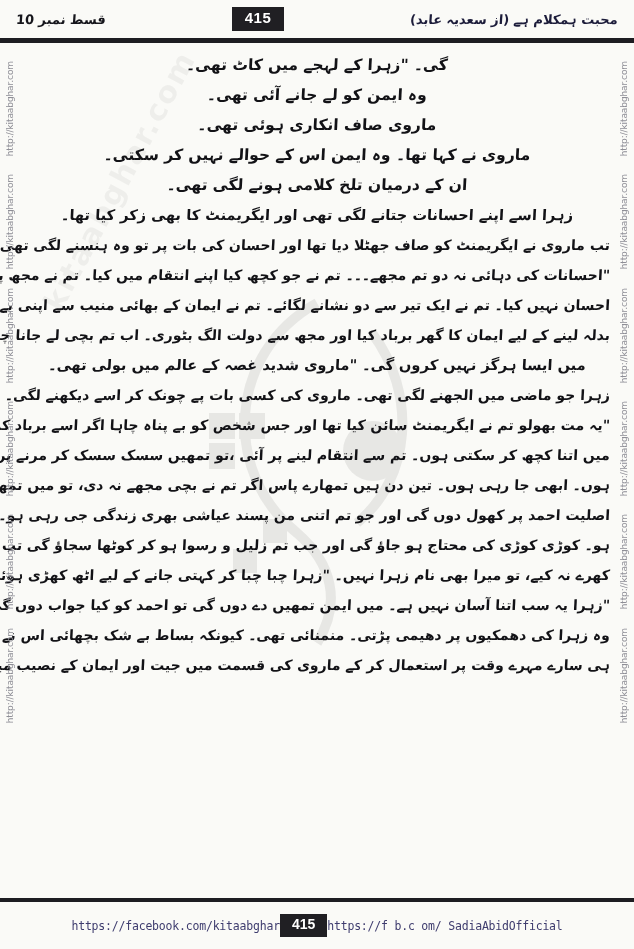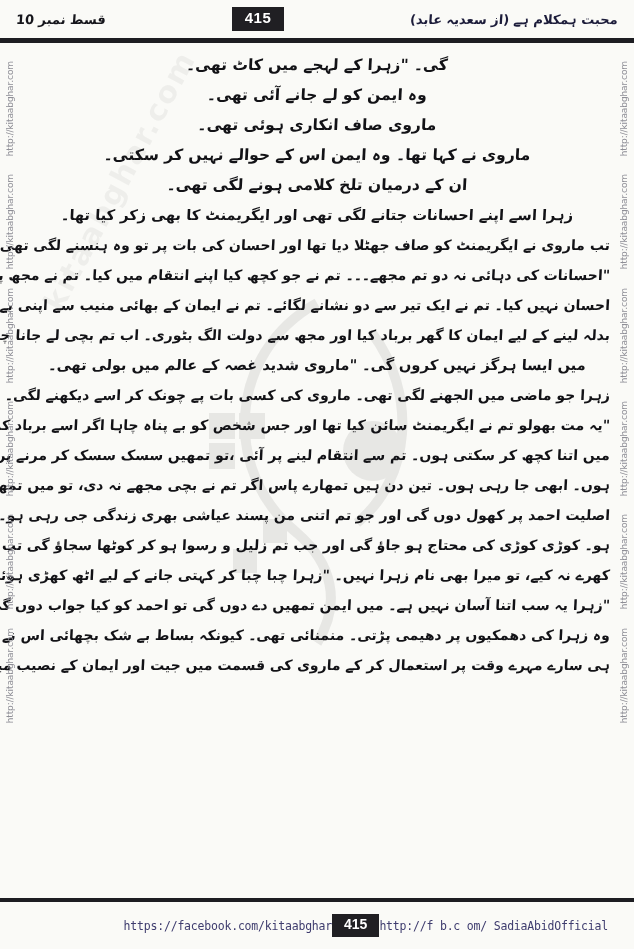--- a/index.html
+++ b/index.html
@@ -74,22 +74,22 @@
     height: 4px;
     background: #1d1d22;
     z-index: 6;
   }
   .footer {
     position: absolute;
     bottom: 0; left: 0; right: 0;
     height: 47px;
     display: flex;
     align-items: center;
-    justify-content: flex-end;
-    padding: 0 26px;
+    justify-content: center;
+    padding: 0 2px;
     box-sizing: border-box;
     z-index: 6;
   }
   .footer-link {
     font-family: "DejaVu Sans Mono", monospace;
     font-size: 11.5px;
     color: #3e3c6e;
     letter-spacing: -0.2px;
     white-space: nowrap;
   }
@@ -257,16 +257,16 @@
       <div class="line just tighter">کھرے نہ کیے، تو میرا بھی نام زہرا نہیں۔ "زہرا چبا چبا کر کہتی جانے کے لیے اٹھ کھڑی ہوئی تھی۔</div>
       <div class="line just tighter">"زہرا یہ سب اتنا آسان نہیں ہے۔ میں ایمن تمھیں دے دوں گی تو احمد کو کیا جواب دوں گی۔"</div>
       <div class="line just tighter">وہ زہرا کی دھمکیوں پر دھیمی پڑتی۔ منمنائی تھی۔ کیونکہ بساط بے شک بچھائی اس نے تھی۔ لیکن! زہرا</div>
       <div class="line just tighter">ہی سارے مہرے وقت پر استعمال کر کے ماروی کی قسمت میں جیت اور ایمان کے نصیب میں سیاہی</div>
     </div>
 
   <div class="footer-rule"></div>
   <div class="footer">
     <div class="footer-link">https://facebook.com/kitaabghar</div>
     <div class="footer-badge">415</div>
-    <div class="footer-link">http://f b.c om/ SadiaAbidOfficial</div>
+    <div class="footer-link">https://f b.c om/ SadiaAbidOfficial</div>
   </div>
 
 </div>
 
 </body></html>

